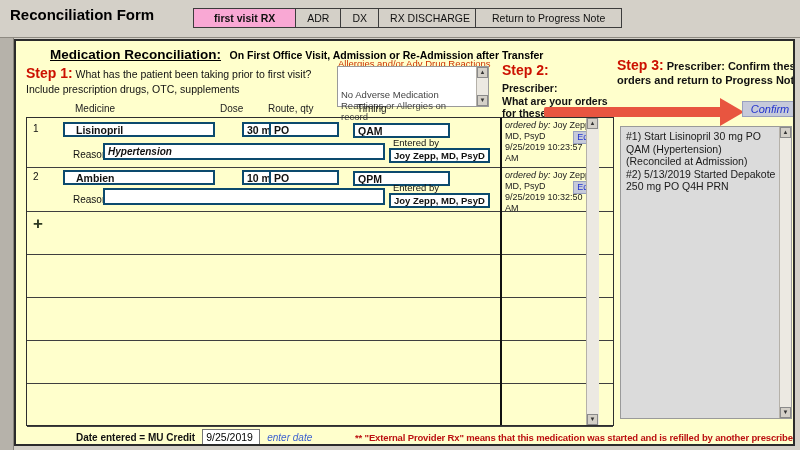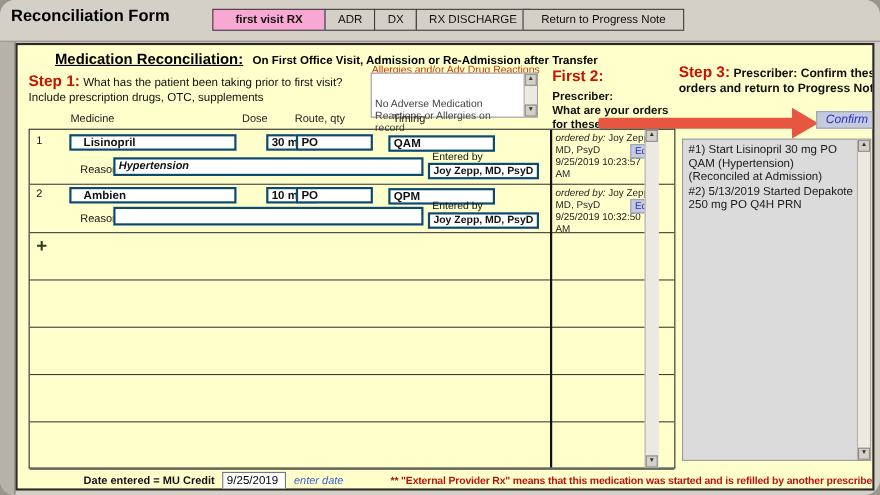--- a/index.html
+++ b/index.html
@@ -1,17 +1,17 @@
 <!DOCTYPE html>
 <html><head>
 <meta charset="utf-8">
 <style>
   * { margin:0; padding:0; box-sizing:border-box; }
   body { font-family:"Liberation Sans", sans-serif; background:#9a968e; }
-  .screen { position:relative; width:800px; height:450px; background:#d4d0c8; overflow:hidden;border-radius:14px; }
+  .screen { position:relative; width:800px; height:450px; background:#d4d0c8; overflow:hidden; }
 
   
   .titlebar { position:absolute; left:0; top:0; width:800px; height:38px; background:#d4d0c8; border-bottom:1px solid #8e8a82; }
   .app-title { position:absolute; left:10px; top:6px; font-size:15px; font-weight:bold; color:#000; }
   .tabs { position:absolute; left:194px; top:8px; display:flex; }
   .tab { height:20px; line-height:18px; padding:0 11px; font-size:10.5px; color:#111;
          border:1px solid #3c3c3c; background:#d4d0c8; margin-left:-1px; cursor:default; font-family:inherit; }
   .tab.active { background:#f9a8d4; font-weight:bold; padding:0 20px; }
   .return-btn { position:absolute; left:475px; top:8px; height:20px; line-height:18px; padding:0 16px;
          font-size:10.5px; border:1px solid #3c3c3c; background:#d4d0c8; color:#111; font-family:inherit; }
@@ -43,21 +43,21 @@
   .step2 .lines { font-size:10.5px; font-weight:bold; line-height:12.5px; margin-top:3px; }
 
   .step3 { position:absolute; left:601px; top:18px; width:194px; color:#111; font-size:11px; font-weight:bold; line-height:13.5px; }
   .confirm-btn { position:absolute; left:726px; top:60px; width:56px; height:16px; background:#c6cada; border:1px solid #98a0c0;
                  color:#2233cc; font-style:italic; font-size:11px; line-height:14px; text-align:center; font-family:inherit; }
   .arrow-body { position:absolute; left:528px; top:66px; width:180px; height:10px; background:#e85540; border-radius:2px; }
   .arrow-head { position:absolute; left:704px; top:57px; width:0; height:0;
                 border-top:14px solid transparent; border-bottom:14px solid transparent; border-left:24px solid #e85540; }
 
   .colhead { position:absolute; top:62px; font-size:10px; color:#222; }
-  .ch-medicine { left:48px; } .ch-dose { left:204px; } .ch-route { left:252px; } .ch-timing { left:341px; }
+  .ch-medicine { left:59px; } .ch-dose { left:204px; } .ch-route { left:252px; } .ch-timing { left:341px; }
 
   
   .med-table { position:absolute; left:10px; top:76px; width:588px; height:309px; border:1px solid #2e2e2e; }
   .trow { position:relative; border-bottom:1px solid #3f3f3f; }
   .trow:last-child { border-bottom:none; }
   .vline { position:absolute; left:473px; top:0; bottom:0; width:2px; background:#111; z-index:2; }
   .tbl-sb { left:auto; right:14px; width:13px; z-index:3; position:absolute; top:0; bottom:0; background:#ece9e2; border-left:1px solid #b5b1a9; }
   .row-num { position:absolute; left:6px; font-size:10px; color:#111; }
   .in { position:absolute; background:#fff; border:2px solid #0c4a6e; height:15px; font-family:inherit;
         font-size:10.5px; font-weight:bold; color:#111; padding:0 3px; }
@@ -122,21 +122,21 @@
 
     <div class="allergies-box">
       <div class="atext">No Adverse Medication Reactions or Allergies on record</div>
       <div class="sbcol">
         <button class="sb-btn sb-up">▲</button>
         <button class="sb-btn sb-down">▼</button>
       </div>
     </div>
 
     <div class="step2">
-      <span class="step-title">First 2:</span>
+      <span class="step-title">Step 2:</span>
       <div class="lines">
         <div>Prescriber:</div>
         <div>What are your orders</div>
         <div>for these</div>
       </div>
     </div>
 
     <div class="step3">
       <span class="step-title">Step 3:</span>
       <span>Prescriber: Confirm these orders and return to Progress Note.</span>

